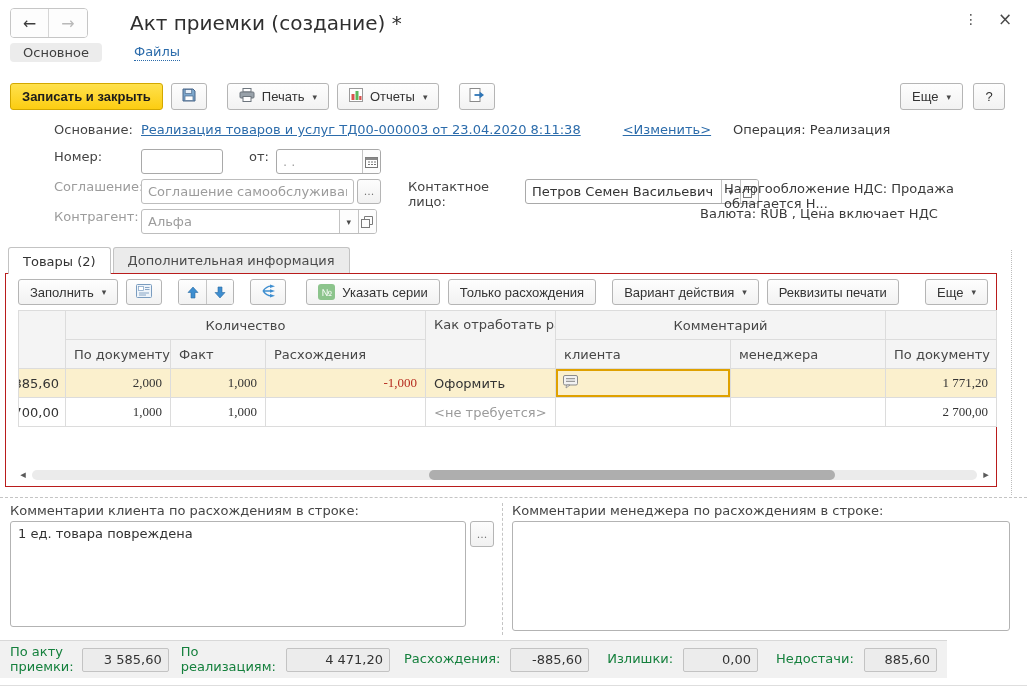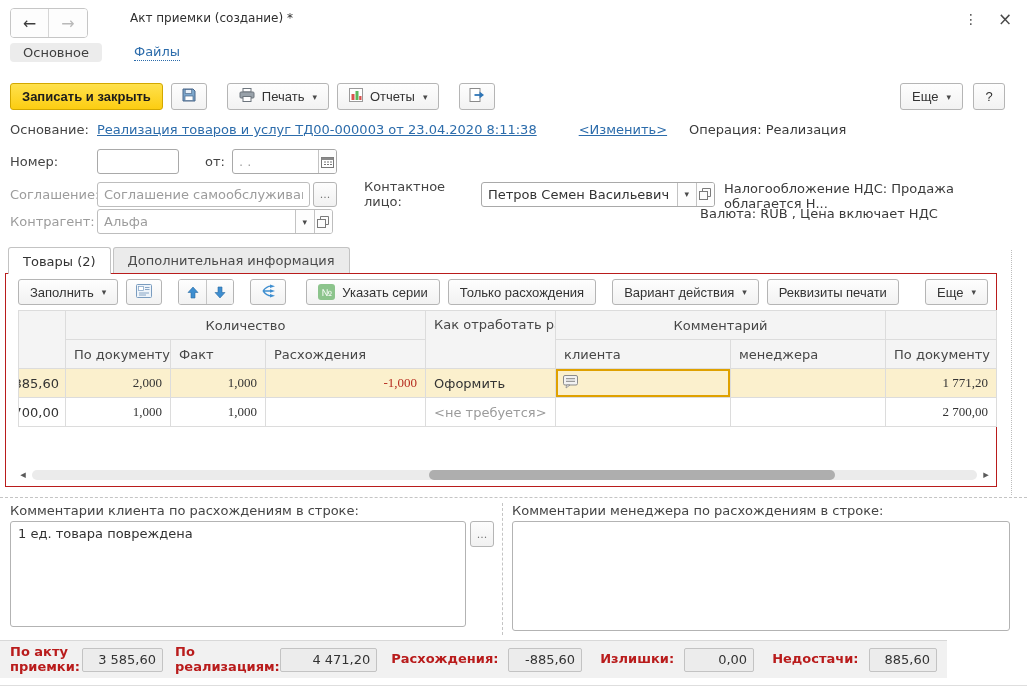--- a/index.html
+++ b/index.html
@@ -5,40 +5,40 @@
   * { box-sizing: border-box; margin: 0; padding: 0; }
   html,body { background:#fff; }
   body { width:1027px; height:689px; font-family:"DejaVu Sans","Liberation Sans",sans-serif; font-size:13px; color:#333; position:relative; overflow:hidden; }
   .abs { position:absolute; }
 
   
   .nav-btns { left:10px; top:8px; display:inline-flex; border:1px solid #c6c6c6; border-radius:4px; overflow:hidden; background:#fff; }
   .nav-btns .nb { width:38px; height:28px; display:flex; align-items:center; justify-content:center; font-size:16px; background:#fdfdfd; }
   .nav-btns .nb:first-child { border-right:1px solid #d6d6d6; color:#3d3d3d; }
   .nav-btns .nb:last-child { color:#b9b9b9; }
-  .win-title { left:130px; top:11px; font-size:12px; color:#2f2f2f; }
+  .win-title { left:130px; top:11px; font-size:20px; color:#2f2f2f; }
   .kebab { left:962px; top:11px; color:#555; font-size:14px; width:18px; text-align:center; }
   .win-close { left:995px; top:9px; color:#4a4a4a; font-size:17px; width:20px; text-align:center; }
 
   
   .nav-row { left:10px; top:43px; display:flex; align-items:center; gap:20px; }
   .nav-chip { background:#ececec; border-radius:4px; padding:2px 13px; color:#3f3f3f; }
   .nav-link { color:#2c6cab; border-bottom:1px dotted #2c6cab; padding-bottom:1px; cursor:pointer;margin-left:12px; }
 
   
   .btn { display:inline-flex; align-items:center; gap:7px; height:27px; padding:0 11px; background:linear-gradient(#fefefe,#f2f2f2); border:1px solid #b5b5b5; border-radius:3px; font-size:13px; color:#333; cursor:pointer; white-space:nowrap; }
   .btn.icon-only { width:36px; padding:0; justify-content:center; }
   .btn .caret { font-size:9px; color:#4a4a4a; margin-left:1px; }
   .btn-yellow { background:linear-gradient(#ffe14d,#fccd12); border-color:#d3a800; font-weight:bold; color:#1c1c1c; }
   .cmd-bar { left:10px; top:83px; display:flex; align-items:center; gap:8px; }
   .gap-l { margin-left:12px; }
   .cmd-right { right:22px; top:83px; display:flex; gap:10px; }
 
   
-  .frow { display:flex; align-items:center; }
+  .frow { display:flex; align-items:flex-start;margin-left:44px; }
   .lbl { color:#444; }
   .lbl.dim { color:#9c9c9c; }
   .link { color:#2c6cab; text-decoration:underline; cursor:pointer; }
   .field { display:inline-flex; align-items:stretch; height:25px; border:1px solid #a9a9a9; border-radius:3px; background:#fff; overflow:hidden; }
   .field input { border:none; outline:none; padding:0 6px; font:13px "DejaVu Sans",sans-serif; color:#333; width:100%; background:transparent; }
   .field input::placeholder { color:#a5a5a5; }
   .field .seg { display:flex; align-items:center; justify-content:center; border-left:1px solid #c3c3c3; width:22px; color:#555; background:#fdfdfd; cursor:pointer; }
   .field .seg .caret { font-size:9px; color:#4a4a4a; }
   .field.disabled { border-color:#bdbdbd; }
   .field.disabled input { color:#9c9c9c; }
@@ -85,21 +85,21 @@
   .vdots { left:1011px; top:250px; height:245px; width:0; border-left:1px dotted #bdbdbd; }
   .hsplit { left:0; top:497px; width:1027px; height:0; border-top:1px dashed #c4c4c4; }
   .vsplit-comments { left:502px; top:503px; height:132px; width:0; border-left:1px dashed #c4c4c4; }
 
   
   .cmt-lbl { color:#444; }
   textarea { border:1px solid #b3b3b3; border-radius:3px; padding:4px 7px; font:13px "DejaVu Sans",sans-serif; color:#333; resize:none; outline:none; }
 
   
   .footer { left:0; top:640px; width:947px; height:38px; background:#f1f1f1; border-top:1px solid #d8d8d8; display:flex; align-items:center; padding:0 10px; gap:10px; }
-  .f-lbl { color:#b91c1c; line-height:1.15;font-weight:bold; }
+  .f-lbl { color:#15803d; line-height:1.15; }
   .f-field { height:24px; background:#ececec; border:1px solid #c3c3c3; border-radius:2px; display:flex; align-items:center; justify-content:flex-end; padding:0 6px; color:#333; }
   .w62{width:62px;} .w95{width:95px;} .w105{width:105px;} .w127{width:127px;} .w90{width:90px;} .w88{width:88px;}
   .win-bottom { left:0; top:685px; width:1027px; border-top:1px solid #dedede; }
 </style>
 </head>
 <body>
 
 <div class="abs nav-btns">
   <div class="nb">←</div>
   <div class="nb">→</div>

